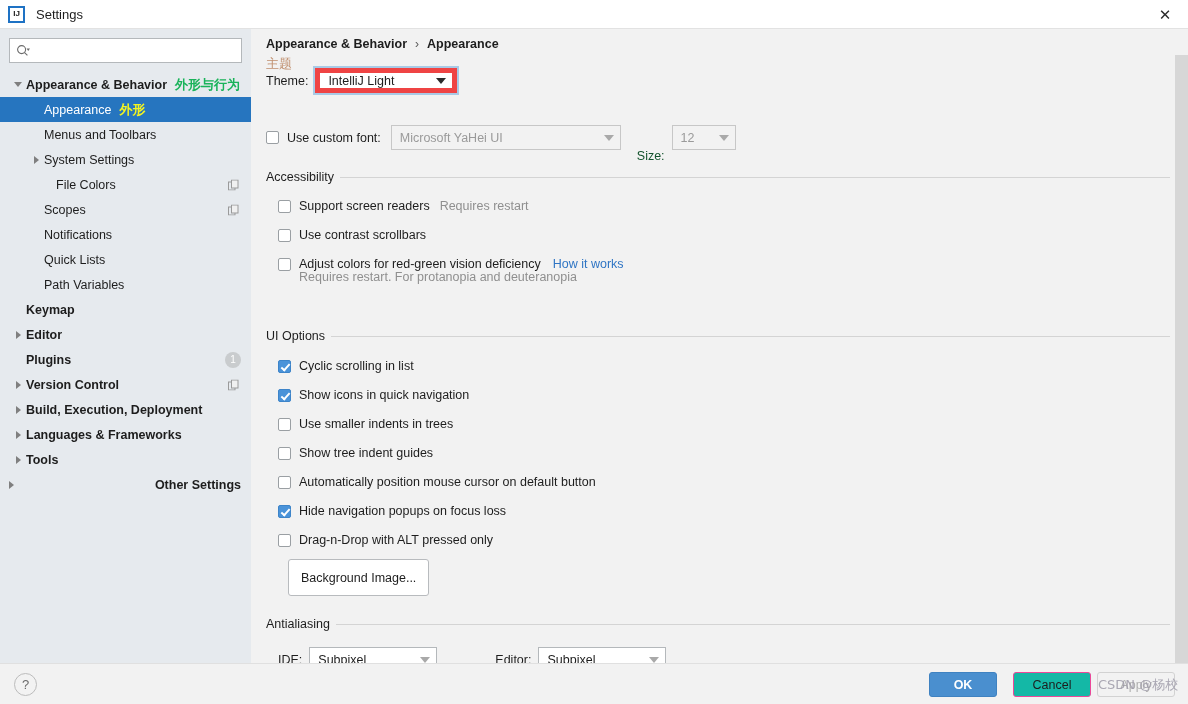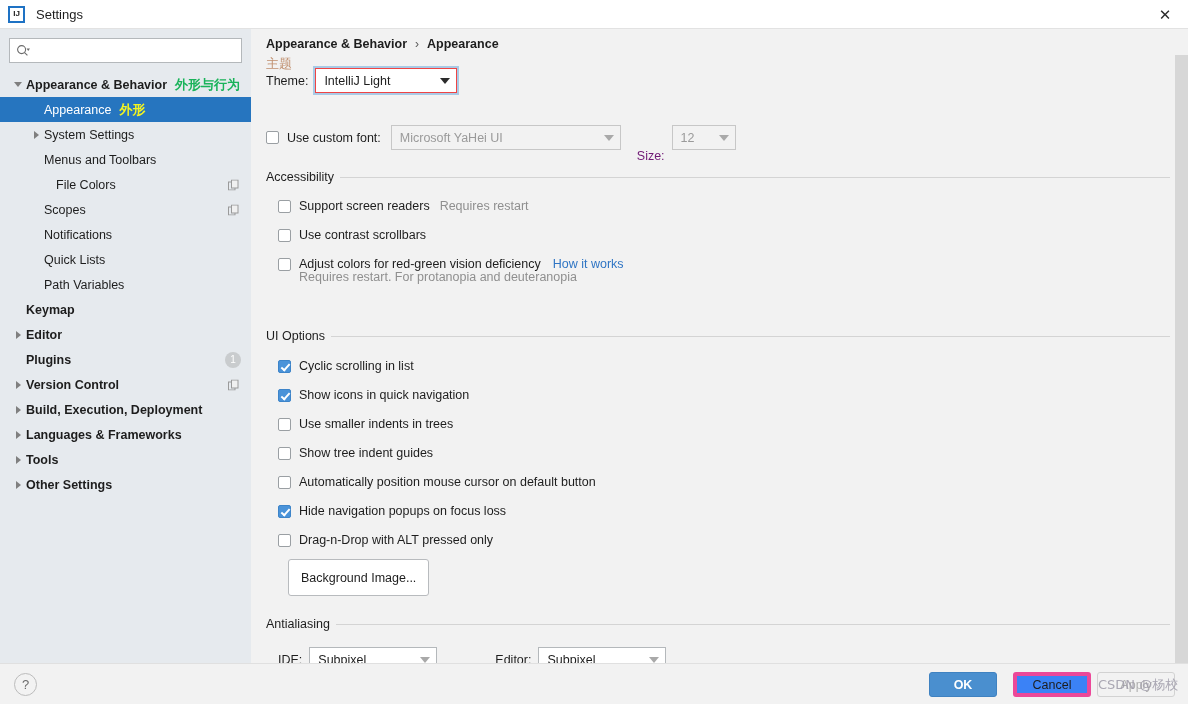--- a/index.html
+++ b/index.html
@@ -126,31 +126,31 @@
   .theme-note {
     position: absolute; left: 15px; top: 26px;
     font-size: 13px; color: #c08f6e;
     font-family: "DejaVu Sans", sans-serif;
   }
   .theme-row {
     position: absolute; left: 15px; top: 39px;
     display: flex; align-items: center;
   }
   .field-label { font-size: 12.5px; color: #1d1d1d; }
-  .field-label.muted { color: #701a75; margin-top: 37px; }
+  .field-label.muted { color: #14532d; margin-top: 37px; }
 
   .combo {
     height: 25px; background: #ffffff;
     border: 1px solid #b4b8bb;
     display: flex; align-items: center;
     padding: 0 0 0 8px; cursor: pointer;
     position: relative;
   }
   .combo.focused {
-    border: 1px solid #ef4444;
+    border: 5px solid #ef4444;
     box-shadow: 0 0 0 2px rgba(110,169,220,0.55);
     align-items: center;
   }
   .combo.disabled { background: #f2f2f2; border-color: #c7c7c7; color: #9a9a9a; }
   .combo-text { font-size: 12.5px; color: #1d1d1d; white-space: nowrap; }
   .combo.disabled .combo-text { color: #9a9a9a; }
   .combo-arrow {
     margin-left: auto; width: 22px;
     display: flex; align-items: center; justify-content: center;
   }
@@ -228,21 +228,21 @@
     display: flex; align-items: center; justify-content: center;
     cursor: pointer;
   }
   .btn-ok {
     left: 929px; width: 68px;
     background: #4a8fcf; border: 1px solid #3f82c1;
     color: #ffffff; font-weight: bold;
   }
   .btn-cancel {
     left: 1013px; width: 78px;
-    background: #3b82f6; border: 4px solid #ec4899; color: #1d1d1d;
+    background: #14b8a6; border: 1px solid #ec4899; color: #1d1d1d;
   }
   .btn-apply {
     left: 1097px; width: 78px;
     background: #f2f2f2; border: 1px solid #d2d2d2; color: #b0b0b0;
   }
   .watermark {
     position: absolute; left: 1098px; top: 676px;
     font-size: 13px; color: #9d9aa8; opacity: 0.85;
     font-family: "DejaVu Sans", sans-serif;
     white-space: nowrap; pointer-events: none;
@@ -279,28 +279,28 @@
           </span>
           <span class="tree-label bold">Appearance &amp; Behavior</span>
           <span class="cn-note cn-green">外形与行为</span>
         </div>
         <div class="tree-row selected" style="padding-left: 28px;">
           <span class="arrow"></span>
           <span class="tree-label">Appearance</span>
           <span class="cn-note cn-yellow">外形</span>
         </div>
         <div class="tree-row" style="padding-left: 28px;">
+          <span class="arrow"></span>
+          <span class="tree-label">Menus and Toolbars</span>
+        </div>
+        <div class="tree-row" style="padding-left: 28px;">
           <span class="arrow">
             <i class="arrow-glyph"></i>
           </span>
           <span class="tree-label">System Settings</span>
-        </div>
-        <div class="tree-row" style="padding-left: 28px;">
-          <span class="arrow"></span>
-          <span class="tree-label">Menus and Toolbars</span>
         </div>
         <div class="tree-row" style="padding-left: 40px;">
           <span class="arrow"></span>
           <span class="tree-label">File Colors</span>
           <span class="copy-icon"><svg width="11" height="11" viewBox="0 0 11 11">
               <rect x="0.5" y="2.5" width="6.5" height="8" fill="none" stroke="#9a9a9a" stroke-width="1"></rect>
               <rect x="3.5" y="0.5" width="6.5" height="8" fill="#f0f0f0" stroke="#9a9a9a" stroke-width="1"></rect>
             </svg></span>
         </div>
         <div class="tree-row" style="padding-left: 28px;">
@@ -359,21 +359,21 @@
             <i class="arrow-glyph"></i>
           </span>
           <span class="tree-label bold">Languages &amp; Frameworks</span>
         </div>
         <div class="tree-row" style="padding-left: 10px;">
           <span class="arrow">
             <i class="arrow-glyph"></i>
           </span>
           <span class="tree-label bold">Tools</span>
         </div>
-        <div class="tree-row" style="padding-left: 10px;">
+        <div class="tree-row" style="padding-left: 3px; justify-content: space-between;">
           <span class="arrow">
             <i class="arrow-glyph"></i>
           </span>
           <span class="tree-label bold">Other Settings</span>
         </div>
       </div>
   </div>
 
   <div class="content">
     <div class="scroll-track"></div>

